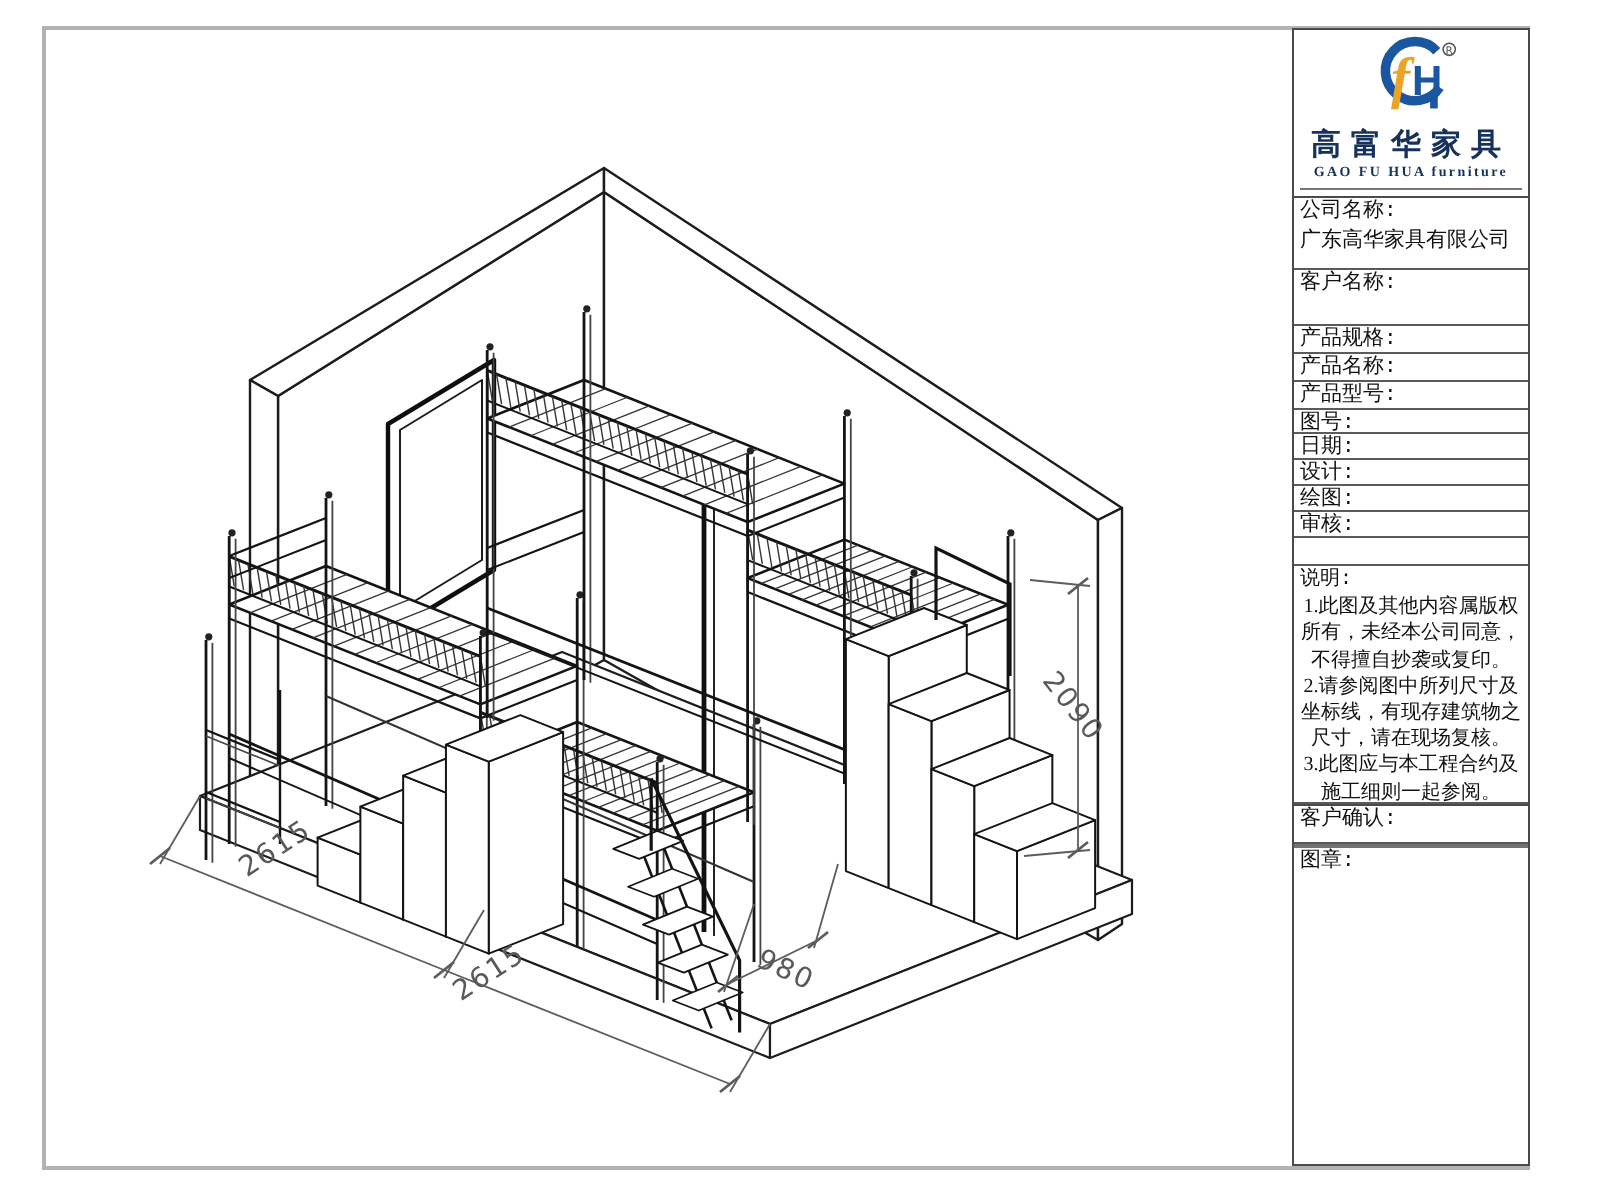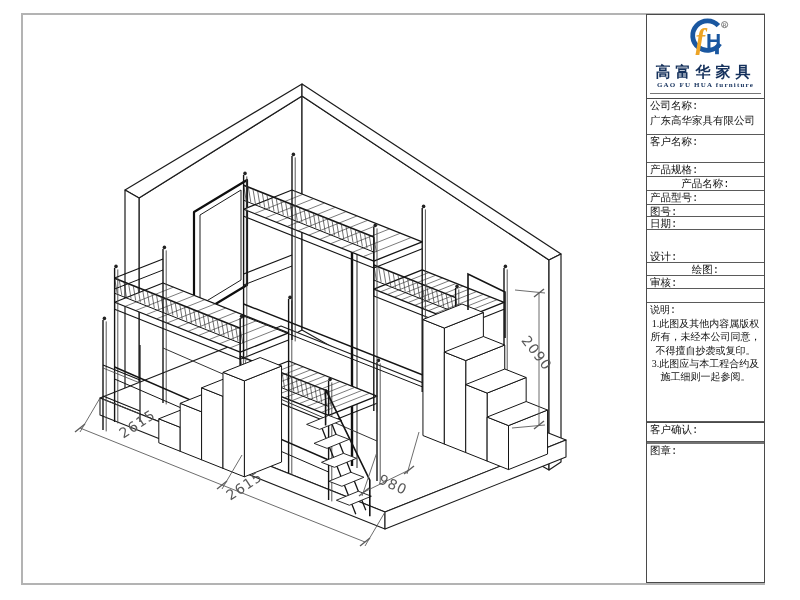--- a/index.html
+++ b/index.html
@@ -23,26 +23,26 @@
   }
   .tb-row{border-bottom:1px solid #5a5a5a;box-sizing:border-box;padding:1px 3px;overflow:hidden;}
   .tb-logo{height:84px;text-align:center;padding-top:2px;border-bottom:1.5px solid #4a4a4a;}
   .brand-cn{font-size:15px;letter-spacing:5px;white-space:nowrap;margin-top:0px;font-weight:bold;color:#15315c;text-align:center;}
   .brand-en{font-size:7px;font-weight:bold;letter-spacing:1.2px;color:#15315c;border-bottom:1px solid #777;padding-bottom:4px;}
   .r-company{height:36px;}
   .company-value{text-align:left;padding-right:2px;margin-top:2px;white-space:nowrap;font-size:10.5px;}
   .r-customer{height:28px;}
   .r-project{height:27px;}
   .r-spec{height:14px;}
-  .r-pname{height:14px;text-align:center;}
+  .r-pname{height:14px;}
   .r-model{height:14px;}
   .r-drawno{height:12px;}
   .r-date{height:13px;}
-  .r-design{height:13px;margin-top:20px;}
-  .r-draft{height:13px;text-align:center;}
+  .r-design{height:13px;}
+  .r-draft{height:13px;}
   .r-audit{height:13px;}
   .r-empty{height:14px;}
   .r-notes{height:119px;font-size:10px;line-height:1.32;}
   .r-notes .note-line{margin:0;text-align:center;}
   .r-confirm{height:20px;border-top:1px solid #4a4a4a;}
   .r-remark{height:42px;}
   .r-seal{height:93px;border-top:2px solid #737373;border-bottom:none;}
   .lbl{display:block;font-family:Liberation Mono, monospace;}
 </style>
 </head>
@@ -394,20 +394,21 @@
     <span class="lbl">绘图:</span>
   </div>
   <div class="tb-row r-audit">
     <span class="lbl">审核:</span>
   </div>
   <div class="tb-row r-empty"></div>
 
   <div class="tb-row r-notes">
     <span class="lbl">说明:</span>
     <p class="note-line">1.此图及其他内容属版权所有，未经本公司同意，不得擅自抄袭或复印。</p>
+    <p class="note-line">2.请参阅图中所列尺寸及坐标线，有现存建筑物之尺寸，请在现场复核。</p>
     <p class="note-line">3.此图应与本工程合约及施工细则一起参阅。</p>
 
   </div>
 
   <div class="tb-row r-confirm">
     <span class="lbl">客户确认:</span>
   </div>
   <div class="tb-row r-seal">
     <span class="lbl">图章:</span>
   </div>

